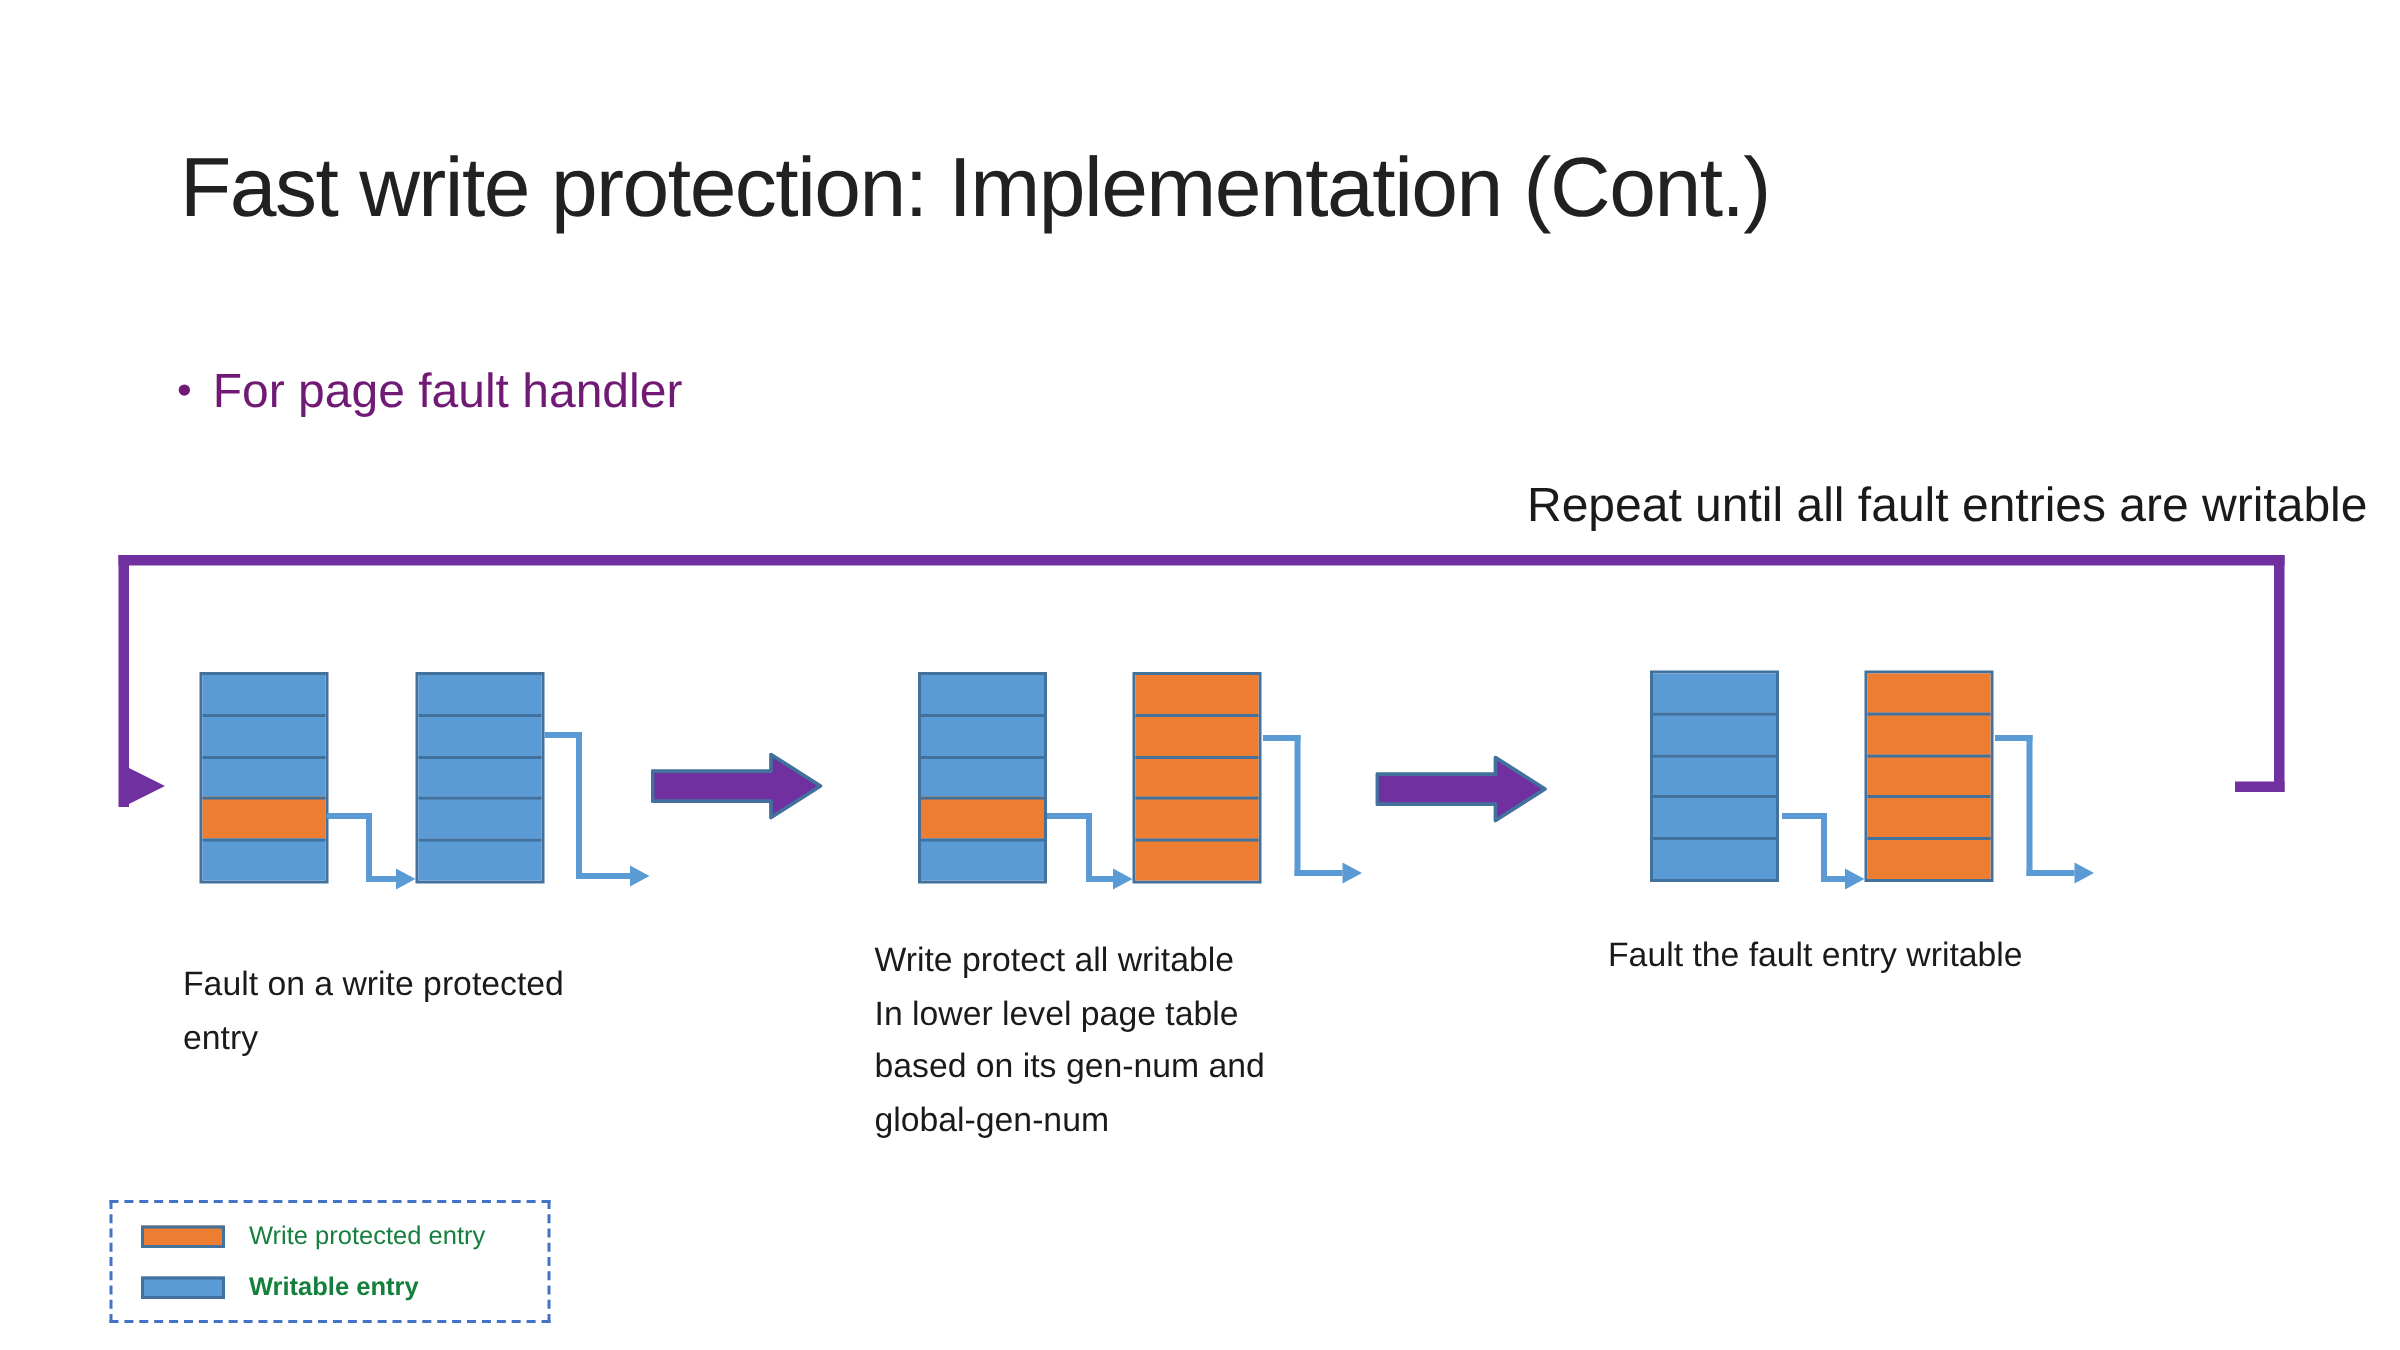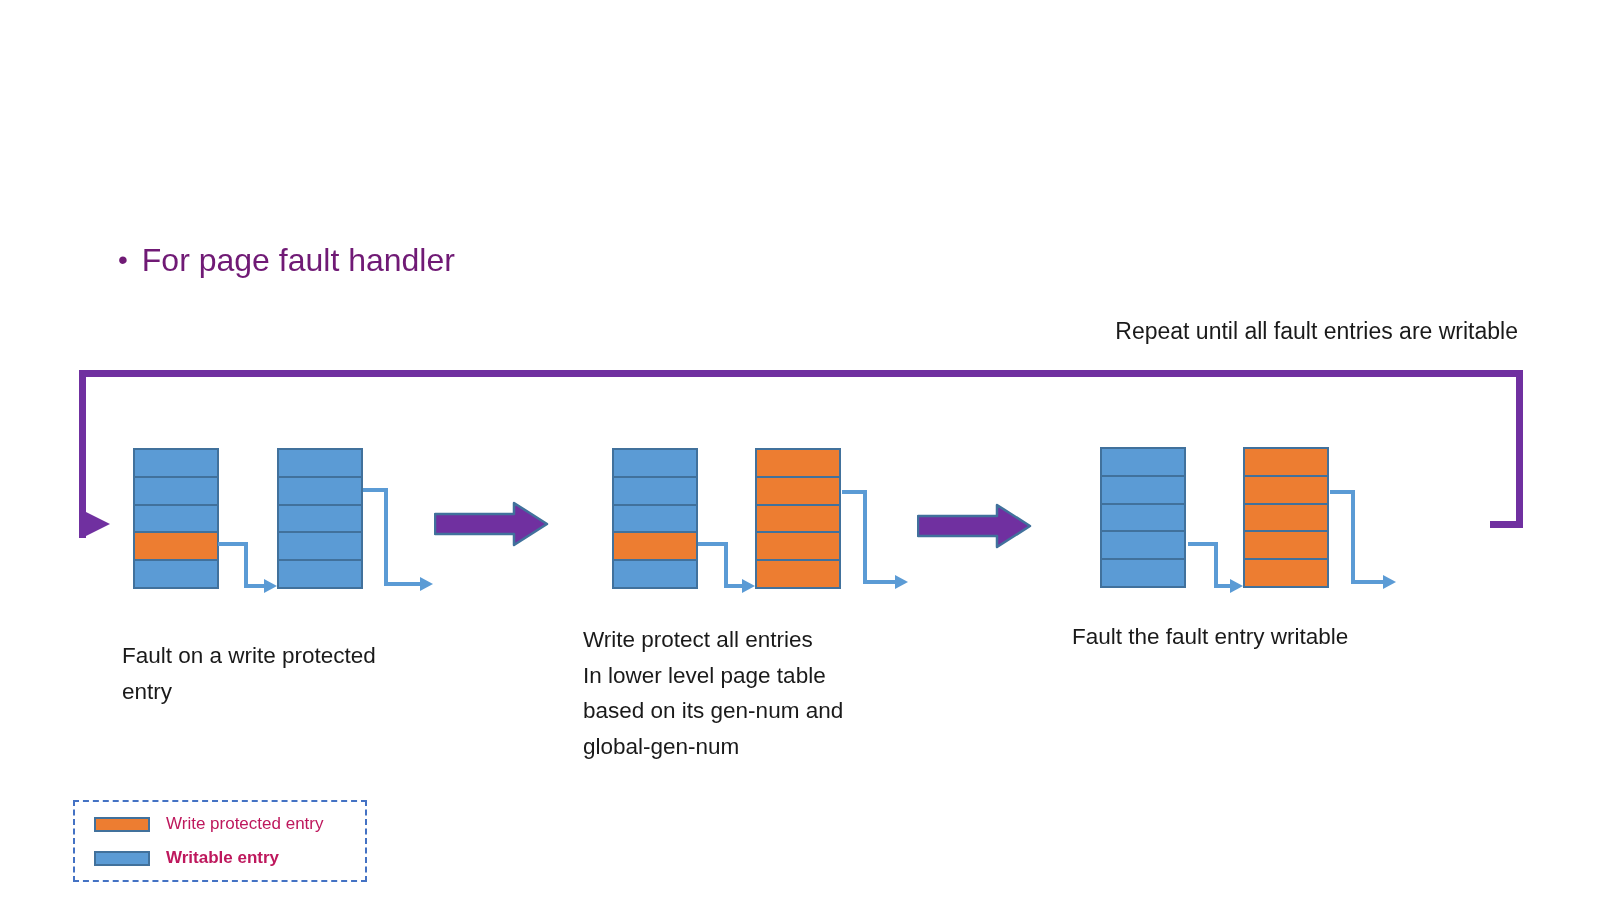--- a/index.html
+++ b/index.html
@@ -10,21 +10,21 @@
   .title{
     position:absolute; left:120px; top:92px; width:1360px;
     font-size:56px; font-weight:300; letter-spacing:-1px; color:#212121; white-space:nowrap;
   }
   .bullet-line{
     position:absolute; left:118px; top:242px; font-size:32px; color:#701a75;
   }
   .bullet-glyph{margin-right:14px; font-size:28px; vertical-align:2px;}
   .repeat-label{
     position:absolute; left:1018px; top:318px; width:500px; text-align:right;
-    font-size:23px; color:#1a1a1a; white-space:nowrap;
+    font-size:32px; color:#1a1a1a; white-space:nowrap;
   }
   
   .loop-seg{position:absolute; background:var(--purple,#7030A0);}
   .loop-top{left:79px; top:370px; width:1444px; height:7px;}
   .loop-left{left:79px; top:370px; width:7px; height:168px;}
   .loop-right{left:1516px; top:370px; width:7px; height:158px;}
   .loop-stub{left:1490px; top:521px; width:33px; height:7px;}
   .loop-arrowhead{
     position:absolute; left:86px; top:512px; width:0; height:0;
     border-top:12px solid transparent; border-bottom:12px solid transparent;
@@ -59,27 +59,28 @@
   .legend{
     position:absolute; left:73px; top:800px; width:294px; height:82px; box-sizing:border-box;
     border:2px dashed var(--legend-border,#4472C4);
     display:flex; flex-direction:column; justify-content:center; gap:14px; padding-left:19px;
   }
   .legend-row{display:flex; align-items:center;}
   .legend-swatch{
     width:56px; height:15px; box-sizing:border-box;
     border:2px solid var(--cell-border,#41719C); margin-right:16px; flex:0 0 auto;
   }
-  .legend-label{font-size:17px; color:#be185d;}
+  .legend-label{font-size:17px; color:#15803d;}
 </style>
 </head>
 <body>
 
 <div class="slide">
 
+  <div class="title">Fast write protection: Implementation (Cont.)</div>
 
   <div class="bullet-line">
     <span class="bullet-glyph">•</span><span>For page fault handler</span>
   </div>
 
   <div class="repeat-label">Repeat until all fault entries are writable</div>
 
   <div class="loop-seg loop-top"></div>
   <div class="loop-seg loop-left"></div>
   <div class="loop-seg loop-right"></div>
@@ -161,21 +162,21 @@
   <div class="cv" style="left:1214px; top:542px; height:46px;"></div>
   <div class="ch" style="left:1214px; top:584px; width:18px;"></div>
   <div class="ca" style="left:1230px; top:579px;"></div>
   <div class="ch" style="left:1330px; top:490px; width:25px;"></div>
   <div class="cv" style="left:1351px; top:490px; height:94px;"></div>
   <div class="ch" style="left:1351px; top:580px; width:32px;"></div>
   <div class="ca" style="left:1383px; top:575px;"></div>
 
   <div class="caption cap-1">Fault on a write protected
 entry</div>
-  <div class="caption cap-2">Write protect all entries
+  <div class="caption cap-2">Write protect all writable
 In lower level page table
  based on its gen-num and
 global-gen-num</div>
   <div class="caption cap-3">Fault the fault entry writable</div>
 
   <div class="legend">
     <div class="legend-row">
       <div class="legend-swatch" style="background: rgb(237, 125, 49);"></div>
       <div class="legend-label">Write protected entry</div>
     </div>

